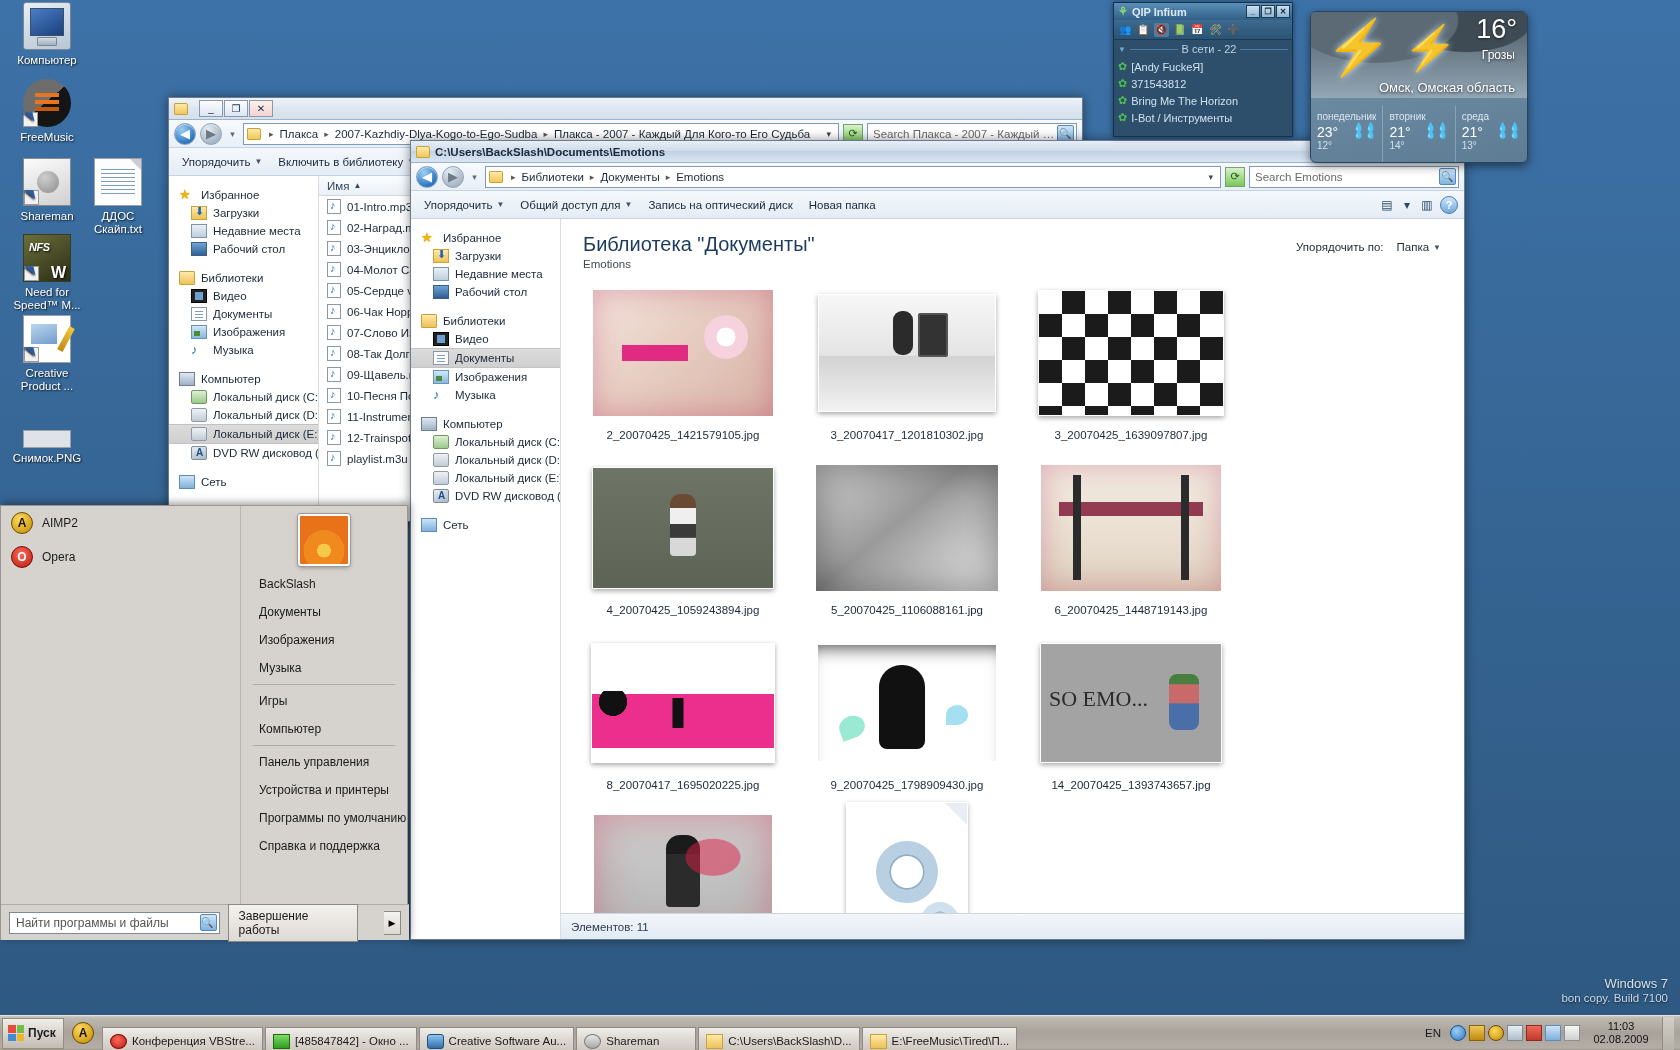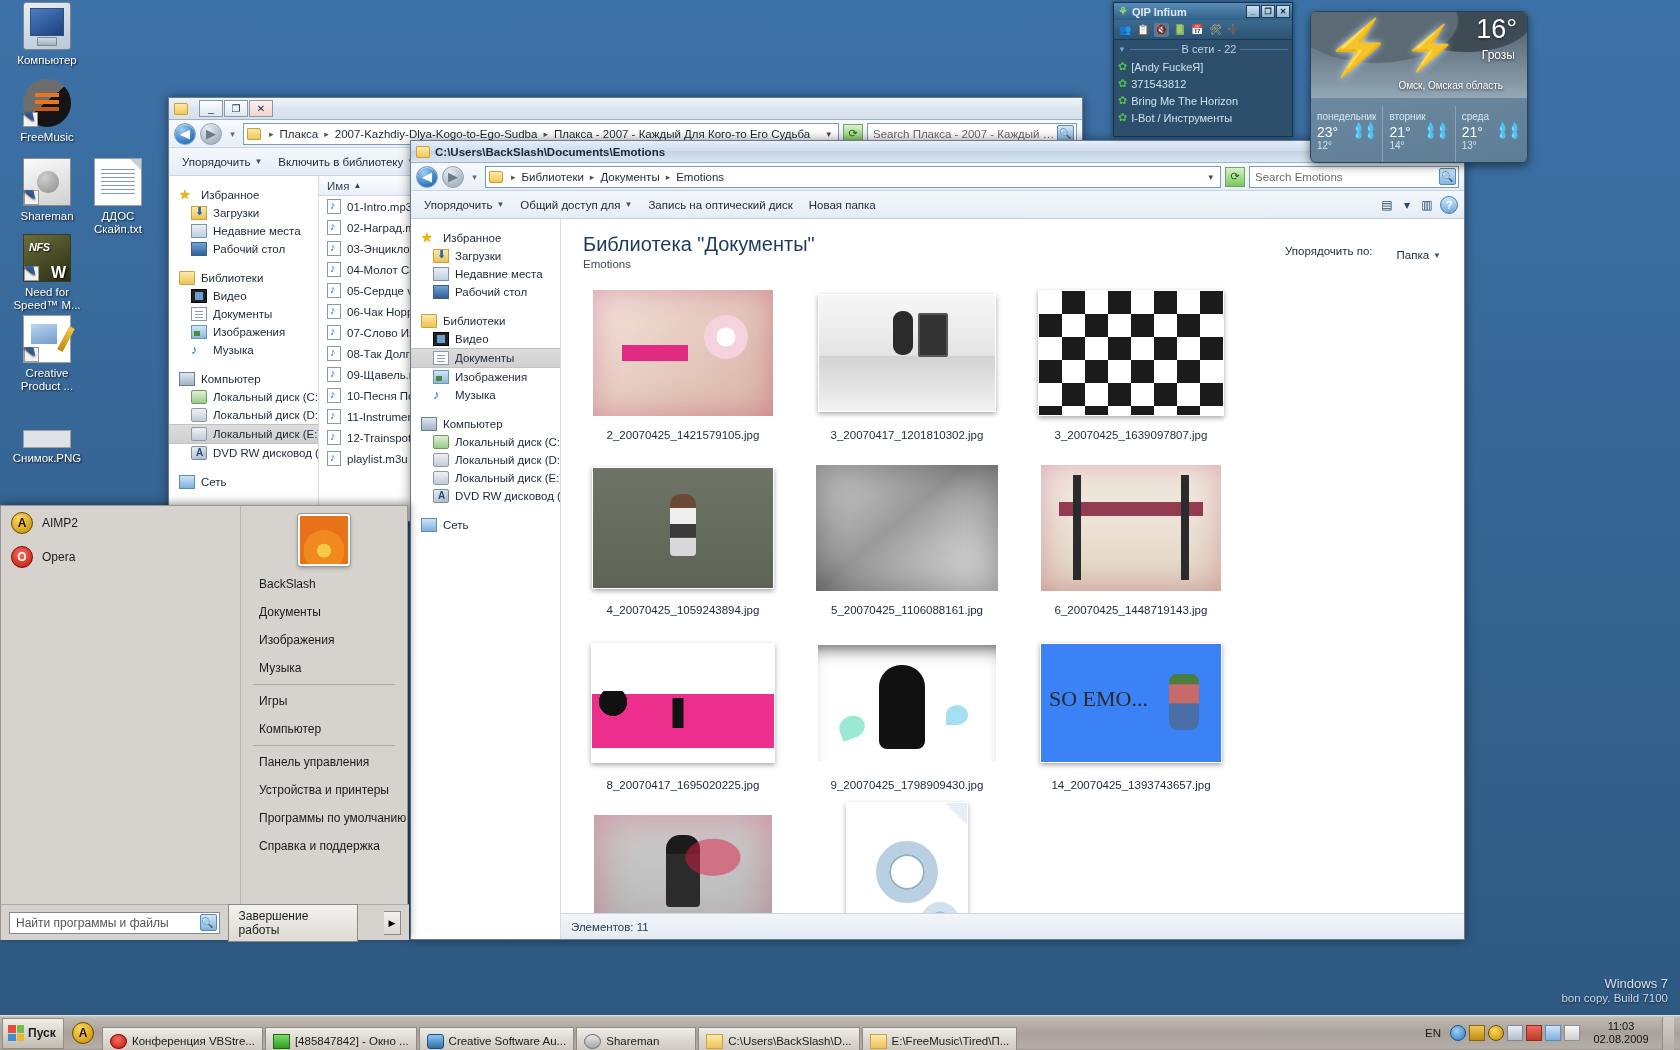--- a/index.html
+++ b/index.html
@@ -143,23 +143,23 @@
   .file-row{ display:flex; align-items:center; gap:6px; padding:3px 8px; font-size:11.5px; color:#1b2838;
     white-space:nowrap; cursor:default;}
   .mp3ico{ width:14px; height:15px; background:#fff; border:1px solid #8a97a4; position:relative; flex:0 0 auto;}
   .mp3ico:after{content:"♪"; position:absolute; left:2px; top:-1px; color:#2d7bc0; font-size:11px;}
 
   
   .contentpane{ flex:1; background:#fff; position:relative; overflow:hidden; }
   .lib-head{ padding:14px 0 6px 22px; display:flex; align-items:flex-start; }
   .lib-title{ font-size:20px; color:#1b3a5c; font-weight:normal; }
   .lib-sub{ font-size:11.5px; color:#404a55; margin-top:2px;}
-  .lib-arrange{ margin-left:auto; margin-right:18px; display:flex; align-items:center; gap:19px;
+  .lib-arrange{ margin-left:auto; margin-right:18px; display:flex; align-items:center; gap:8px;
     font-size:11.5px; color:#1b2838; padding-top:6px;text-align:center;}
-  .arr-val{ display:flex; align-items:center; gap:4px; padding:2px 5px; cursor:pointer;margin-top:8px;}
+  .arr-val{ display:flex; align-items:center; gap:4px; padding:2px 5px; cursor:pointer;}
   .thumb-grid{ display:flex; flex-wrap:wrap; padding:4px 0 0 10px; }
   .thumb-cell{ width:224px; margin-bottom:14px; text-align:center; cursor:pointer; }
   .thumb-box{ height:145px; display:flex; align-items:center; justify-content:center; }
   .thumb-img{ box-shadow:0 2px 5px rgba(0,0,0,.35); border:1px solid #fff; }
   .thumb-name{ font-size:11.5px; color:#1b2838; margin-top:4px; white-space:nowrap; overflow:hidden;
     text-overflow:ellipsis; padding:0 8px;}
   .statusbar{ position:absolute; left:0; right:0; bottom:0; height:26px;
     background:linear-gradient(180deg,#f2f6fa,#e2eaf3); border-top:1px solid #cbd6e2;
     display:flex; align-items:center; padding:0 10px; font-size:11.5px; color:#2a3b4d; gap:8px;}
 
@@ -184,21 +184,21 @@
   #weather{ position:absolute; left:1310px; top:11px; width:218px; height:152px; border-radius:6px;
     overflow:hidden; box-shadow:0 3px 10px rgba(0,0,0,.5); border:1px solid #26465f;
     background:linear-gradient(170deg,#8aa3b6 0%,#6d8ba2 40%,#5d7d95 100%); color:#fff;}
   #weather:before{ content:""; position:absolute; left:0; top:0; right:0; height:86px;
     background:radial-gradient(ellipse at 30% 10%,#5b6a74 0 38%,transparent 39%),
                radial-gradient(ellipse at 72% 6%,#3f4b54 0 30%,transparent 31%),
                linear-gradient(180deg,#4a5660,#93a7b6);}
   .bolt{ position:absolute; color:#fff; font-size:54px; line-height:1; text-shadow:0 0 7px #cfe8ff; opacity:.95;}
   .w-temp{ position:absolute; right:10px; top:2px; font-size:27px; font-weight:normal; text-shadow:0 1px 3px rgba(0,0,0,.65);}
   .w-cond{ position:absolute; right:12px; top:36px; font-size:12px; text-shadow:0 1px 3px rgba(0,0,0,.7);}
-  .w-city{ position:absolute; right:24px; top:68px; font-size:10px; text-shadow:0 1px 3px rgba(0,0,0,.75);}
+  .w-city{ position:absolute; right:12px; top:68px; font-size:13px; text-shadow:0 1px 3px rgba(0,0,0,.75);}
   .w-days{ position:absolute; left:0; right:0; bottom:0; height:56px; display:flex; }
   .w-day{ flex:1; padding:5px 6px; border-left:1px solid rgba(255,255,255,.25); font-size:10px; position:relative;}
   .w-day:first-child{ border-left:0; }
   .w-dname{ color:#d8e6f0; font-size:10px; white-space:nowrap; overflow:hidden;}
   .w-dhi{ font-size:14px; margin-top:2px;}
   .w-dlo{ font-size:10px; color:#cfe0ec;}
   .rain{ position:absolute; right:5px; top:18px; color:#7fc4f2; font-size:9px; line-height:7px; letter-spacing:1px;}
 
   
   #startmenu{ position:absolute; left:0; top:505px; width:408px; height:435px;
@@ -663,21 +663,21 @@
               <div class="thumb-img" style="background: rgb(255, 255, 255); box-shadow: rgba(0, 0, 0, 0.75) 0px 14px 18px -12px inset; width: 180px; height: 118px; position: relative;">
                 <div style="position:absolute;left:34%;top:18%;width:46px;height:84px;background:#111;border-radius:22px 22px 8px 8px"></div>
                 <div style="position:absolute;left:12%;top:62%;width:26px;height:22px;background:#7fe3c8;opacity:.8;border-radius:50% 50% 50% 0;transform:rotate(-20deg)"></div>
                 <div style="position:absolute;left:72%;top:52%;width:22px;height:20px;background:#8fd8ef;opacity:.8;border-radius:50% 50% 50% 0"></div>
               </div>
             </div>
             <div class="thumb-name">9_20070425_1798909430.jpg</div>
           </div>
           <div class="thumb-cell">
             <div class="thumb-box">
-              <div class="thumb-img" style="background: #3b82f6; width: 182px; height: 120px; position: relative;">
+              <div class="thumb-img" style="background: #a3a3a3; width: 182px; height: 120px; position: relative;">
                 <div style="position:absolute;left:8px;top:36%;font-size:22px;color:#2b2b2b;font-family:'Liberation Serif',serif">SO EMO...</div>
                 <div style="position:absolute;right:22px;top:26%;width:30px;height:56px;background:linear-gradient(180deg,#4a7e3f 0 18%,#c96a6a 19% 52%,#4a6fa8 53% 100%);border-radius:8px"></div>
               </div>
             </div>
             <div class="thumb-name">14_20070425_1393743657.jpg</div>
           </div>
           <div class="thumb-cell">
             <div class="thumb-box">
               <div class="thumb-img" style="background: linear-gradient(rgb(207, 207, 207), rgb(180, 180, 180)); box-shadow: rgba(200, 20, 60, 0.35) 0px 0px 40px inset; width: 180px; height: 128px; position: relative;">
                 <div style="position:absolute;left:50%;top:16%;transform:translateX(-50%);width:34px;height:72px;background:linear-gradient(180deg,#1b1b1b 0 26%,#2b2b2b 27% 100%);border-radius:14px 14px 4px 4px"></div>

